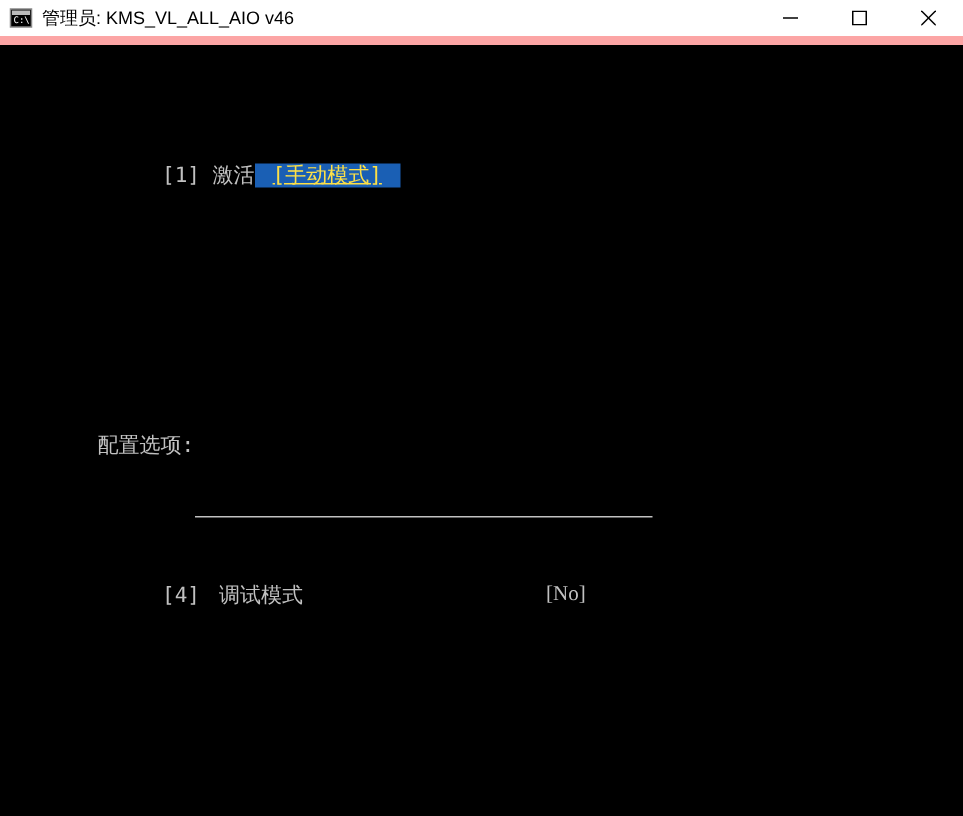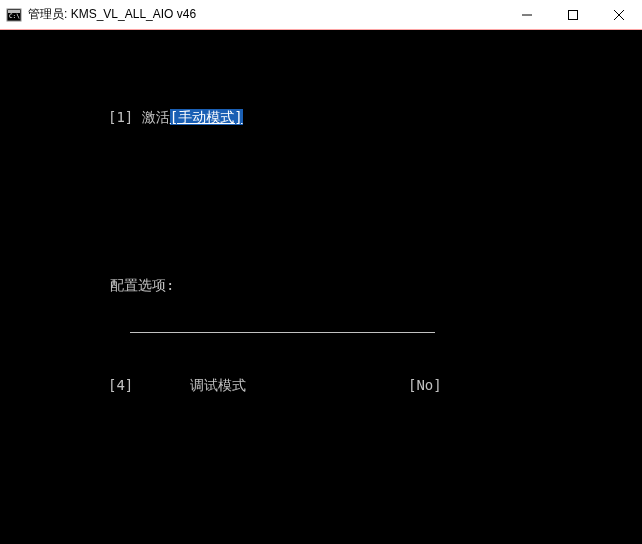--- a/index.html
+++ b/index.html
@@ -10,21 +10,21 @@
       font-family: "NSimSun", "SimSun", "Consolas", monospace;
       font-size: 14px;
       overflow: hidden;
     }
     .titlebar {
       height: 30px;
       background: #fff;
       display: flex;
       align-items: center;
       padding: 0 0 0 6px;
-      border-bottom: 1px solid #fca5a5;
+      border-bottom: 6px solid #fca5a5;
     }
     .titlebar-icon {
       width: 16px;
       height: 16px;
       margin-right: 6px;
       display: flex;
       align-items: center;
       justify-content: center;
     }
     .titlebar-icon svg { display: block; }
@@ -48,25 +48,25 @@
       width: 100%;
       height: calc(100% - 30px);
       background: #000;
       color: #c1c1c1;
       padding: 40px 0 0 0;
       line-height: 1.35;
       white-space: pre;
       font-size: 14px;
     }
     .line { padding-left: 108px; min-height: 18px; }
-    .hl { background: #1a5fb4; color: #ffffff; padding: 0 0px; }
+    .hl { background: #1a5fb4; color: #fde047; padding: 0 12px; }
     .underline { text-decoration: underline; }
     .key { display: inline-block; }
-    .label { display: inline-block; margin-left: 44px; }
-    .val { display: inline-block; }
+    .label { display: inline-block; }
+    .val { display: inline-block; font-family: Liberation Serif, serif; }
     .row { display: flex; padding-left: 108px; }
     .row .key { width: 38px; }
     .row .label { width: 218px; }
     .blank { height: 18px; }
     .section-underline {
       margin-left: 130px;
       width: 305px;
       border-bottom: 1px solid #c1c1c1;
       height: 2px;
       margin-top: -2px;
@@ -102,21 +102,21 @@
           <line x1="10" y1="0" x2="0" y2="10" stroke="#000" stroke-width="1"></line>
         </svg>
     </div>
   </div>
 </div>
 
 <div class="terminal">
   <div class="line"><span class="key">[1]</span> <span>激活</span><span class="hl underline">[手动模式]</span></div>
   <div class="blank"></div>
   <div class="blank"></div>
-  <div class="line" style="padding-left:110px;">配置选项:</div>
+  <div class="line" style="padding-left:65px;margin-top:12px;">配置选项:</div>
   <div class="section-underline"></div>
   <div class="row"><span class="key">[4]</span><span class="label">调试模式</span><span class="val">[No]</span></div>
   
   
   
   
   
   
   
   

